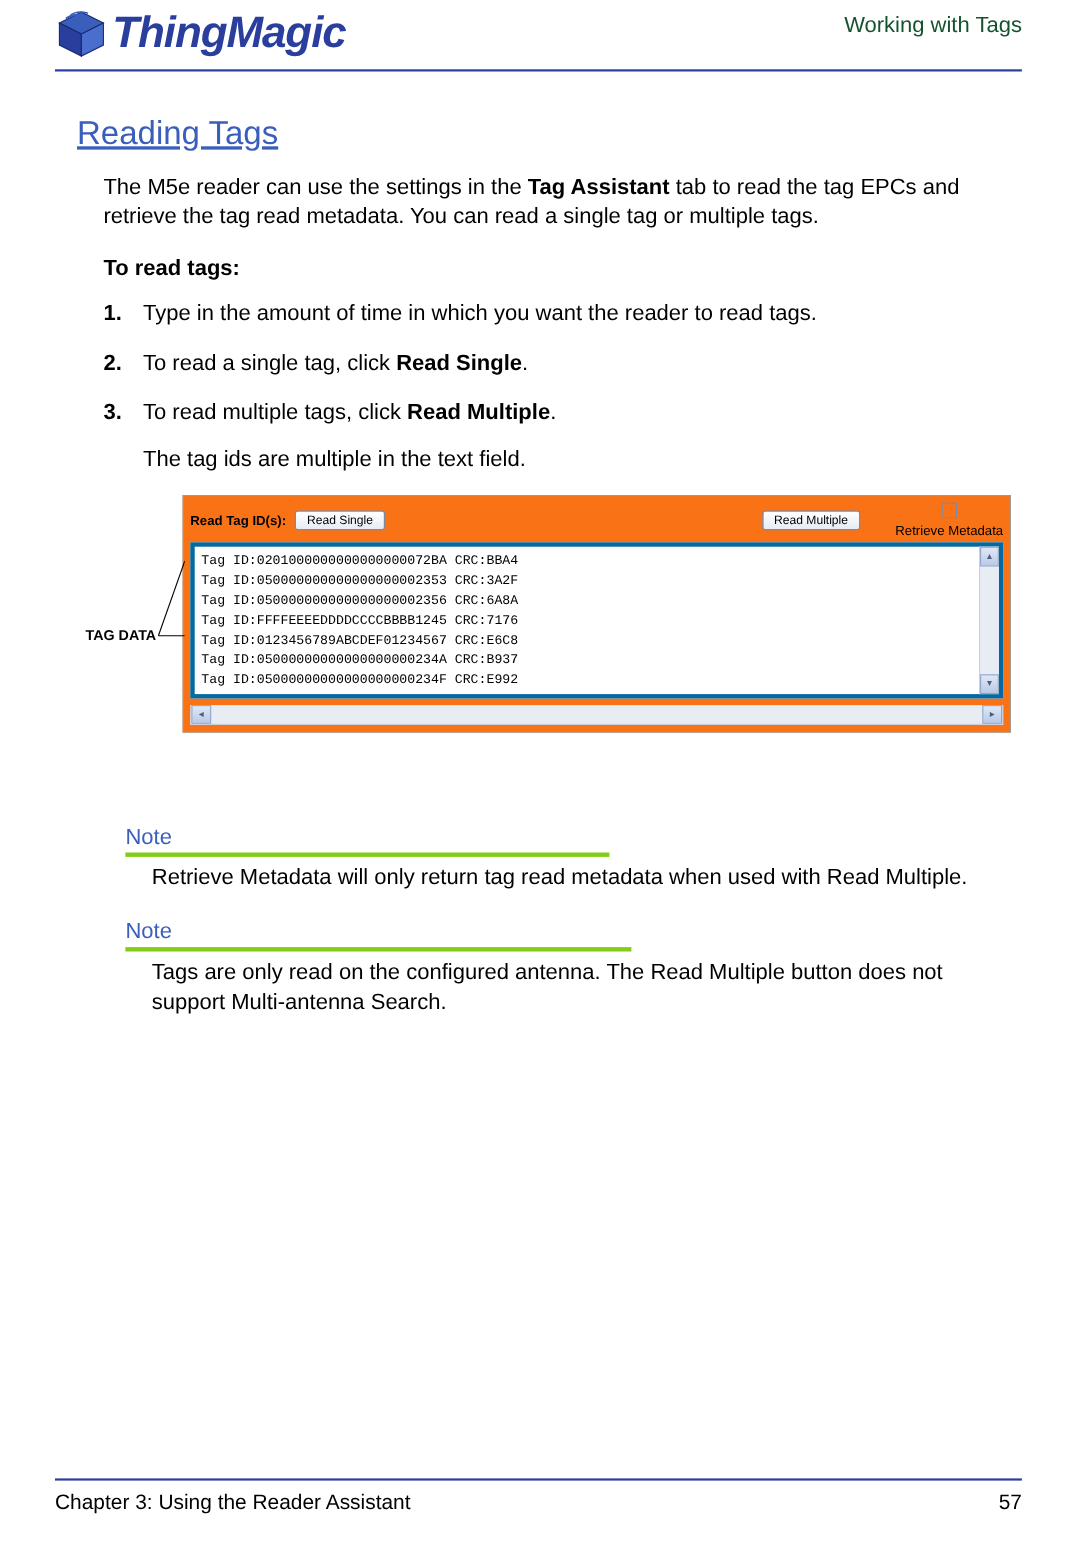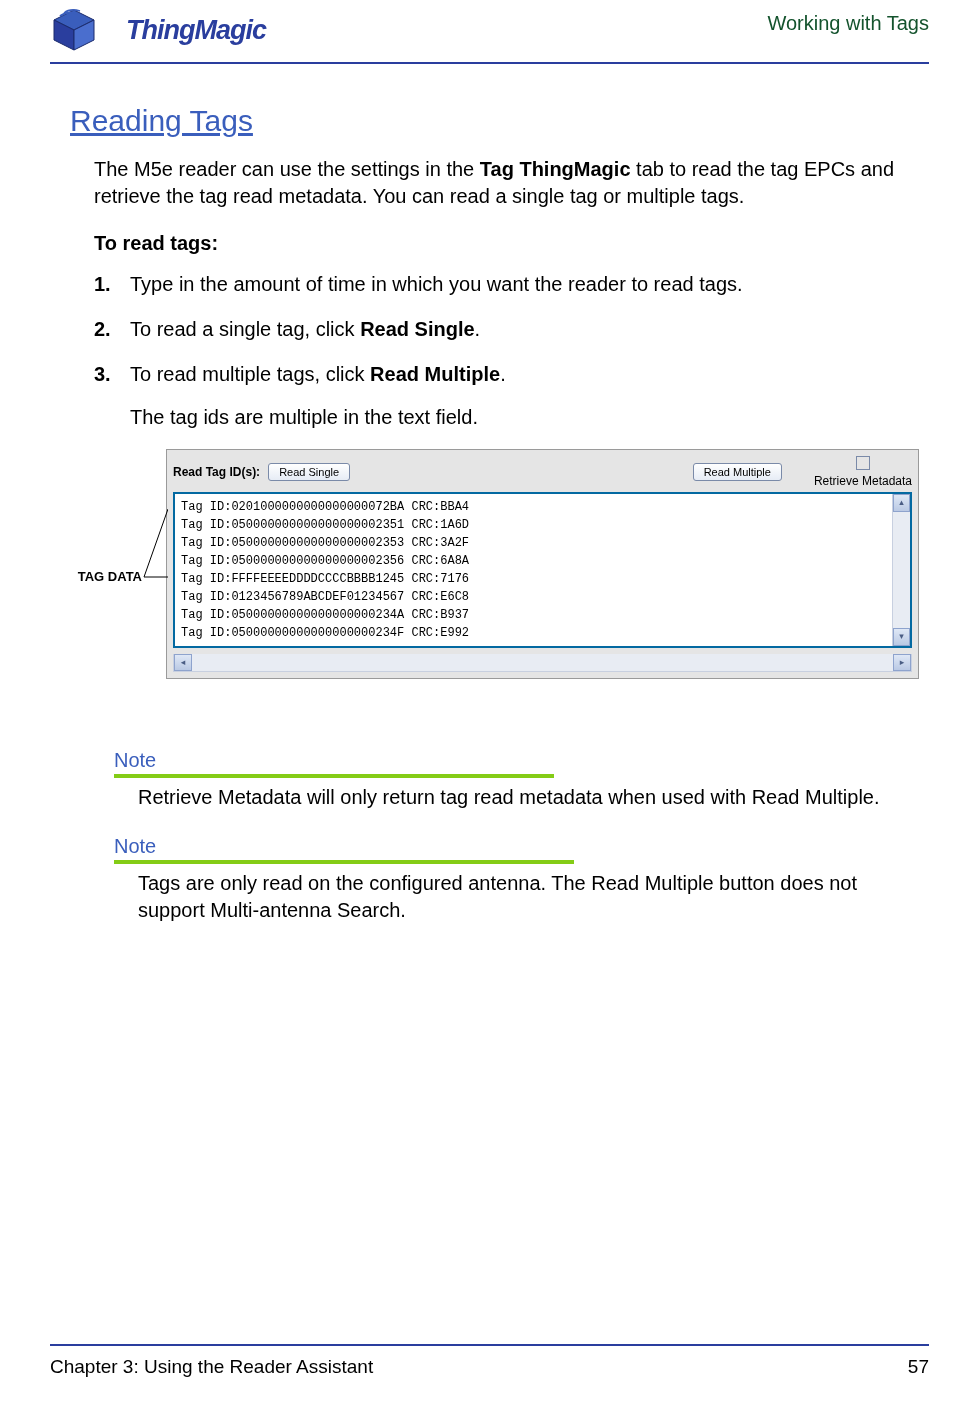--- a/index.html
+++ b/index.html
@@ -25,26 +25,25 @@
     padding-top: 8px;
     padding-bottom: 10px;
     border-bottom: 2px solid #2a3e9e;
   }
   .logo-wrap {
     display: flex;
     align-items: center;
     gap: 4px;
   }
   .logo-text {
-    font-size: 27px;
+    font-size: 40px;
     font-weight: bold;
     font-style: italic;
     color: #2a3e9e;
     letter-spacing: -1px;
-    margin-left: 24px;
   }
   .header-right {
     font-size: 20px;
     color: #14532d;
     padding-top: 4px;
   }
   .content {
     padding-left: 20px;
     padding-right: 10px;
   }
@@ -103,21 +102,21 @@
   .annotation-line {
     width: 24px;
     position: relative;
     padding-top: 0;
     height: 240px;
   }
   .figure {
     flex: 1;
     border: 1px solid #9a9a9a;
     box-sizing: border-box;
-    background: #e5e5e5;
+    background: #f97316;
     max-width: 770px;
   }
   .fig-controls {
     padding: 6px 6px 4px 6px;
     font-size: 12px;
     display: flex;
     align-items: center;
     gap: 8px;
   }
   .fig-label { font-weight: bold; font-size: 12px; }
@@ -127,21 +126,21 @@
     border: 1px solid #7a8aa8;
     border-radius: 3px;
     background: linear-gradient(#fff,#e6ecf5);
     cursor: pointer;
   }
   .spacer { flex: 1; }
   .checkbox-wrap { display: flex; align-items: center; gap: 4px; font-size: 12px; flex-direction: column; }
   .checkbox-box { width:12px;height:12px;border:1px solid #7a8aa8; display:inline-block; }
   .fig-textarea {
     margin: 0 6px 6px 6px;
-    border: 2px solid #0369a1;
+    border: 4px solid #0369a1;
     background: #fff;
     display: flex;
   }
   .fig-lines {
     flex: 1;
     padding: 4px 6px;
     font-family: "Courier New", monospace;
     font-size: 12px;
     line-height: 1.5;
     color: #000;
@@ -216,21 +215,21 @@
       </svg>
       <span class="logo-text">ThingMagic</span>
     </div>
     <div class="header-right">Working with Tags</div>
   </div>
 
   <div class="content">
     <div class="h2">Reading Tags</div>
 
     <p class="p">
-      <span>The M5e reader can use the settings in the </span><strong>Tag ThingMagic</strong><span> tab to read the tag EPCs and retrieve the tag read metadata. You can read a single tag or multiple tags.</span>
+      <span>The M5e reader can use the settings in the </span><strong>Tag Assistant</strong><span> tab to read the tag EPCs and retrieve the tag read metadata. You can read a single tag or multiple tags.</span>
     </p>
 
     <div class="strong-heading">To read tags:</div>
 
     <ol class="ol">
       <li>
         <span class="num">1.</span>
         <span class="li-body"><span>Type in the amount of time in which you want the reader to read tags.</span></span>
       </li>
       <li>
@@ -260,21 +259,20 @@
           <button class="winbtn">Read Multiple</button>
           <span style="width:16px"></span>
           <span class="checkbox-wrap">
             <span class="checkbox-box"></span>
             <span>Retrieve Metadata</span>
           </span>
         </div>
         <div class="fig-textarea">
           <div class="fig-lines">
             <div>Tag ID:0201000000000000000072BA CRC:BBA4</div>
-            <div>Tag ID:050000000000000000002351 CRC:1A6D</div>
             <div>Tag ID:050000000000000000002353 CRC:3A2F</div>
             <div>Tag ID:050000000000000000002356 CRC:6A8A</div>
             <div>Tag ID:FFFFEEEEDDDDCCCCBBBB1245 CRC:7176</div>
             <div>Tag ID:0123456789ABCDEF01234567 CRC:E6C8</div>
             <div>Tag ID:05000000000000000000234A CRC:B937</div>
             <div>Tag ID:05000000000000000000234F CRC:E992</div>
           </div>
           <div class="fig-scroll">
             <div class="scroll-btn">▴</div>
             <div class="scroll-track"></div>

